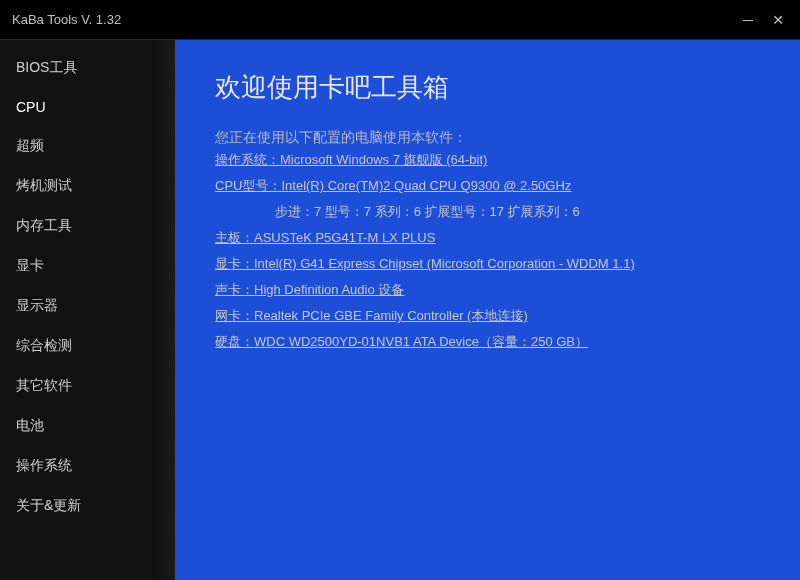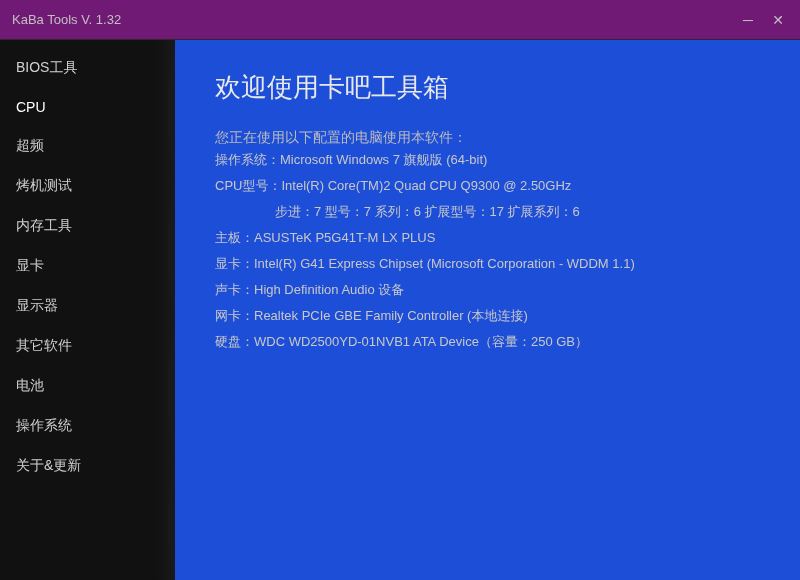--- a/index.html
+++ b/index.html
@@ -10,21 +10,21 @@
       background: #1a1a1a;
       color: #e0e0e0;
       font-family: "Microsoft YaHei", "SimHei", sans-serif;
       font-size: 14px;
       overflow: hidden;
     }
 
     
     .title-bar {
       height: 40px;
-      background: #701a75;
+      background: #000000;
       display: flex;
       align-items: center;
       justify-content: space-between;
       padding: 0 12px;
       border-bottom: 1px solid #2a2a2a;
     }
 
     .title-bar-title {
       color: #c0c0c0;
       font-size: 13px;
@@ -122,20 +122,21 @@
     }
 
     .system-info {
       color: #c8c8c8;
       line-height: 2.0;
       font-size: 13px;
     }
 
     .system-info .info-line {
       display: block;
+      text-decoration: underline;
     }
 
     .system-info .info-indent {
       display: block;
       padding-left: 60px;
     }
   </style>
 </head>
 <body>
 
@@ -163,20 +164,23 @@
       <span>烤机测试</span>
     </div>
     <div class="sidebar-item">
       <span>内存工具</span>
     </div>
     <div class="sidebar-item">
       <span>显卡</span>
     </div>
     <div class="sidebar-item">
       <span>显示器</span>
+    </div>
+    <div class="sidebar-item">
+      <span>综合检测</span>
     </div>
     <div class="sidebar-item">
       <span>其它软件</span>
     </div>
     <div class="sidebar-item">
       <span>电池</span>
     </div>
     <div class="sidebar-item">
       <span>操作系统</span>
     </div>

